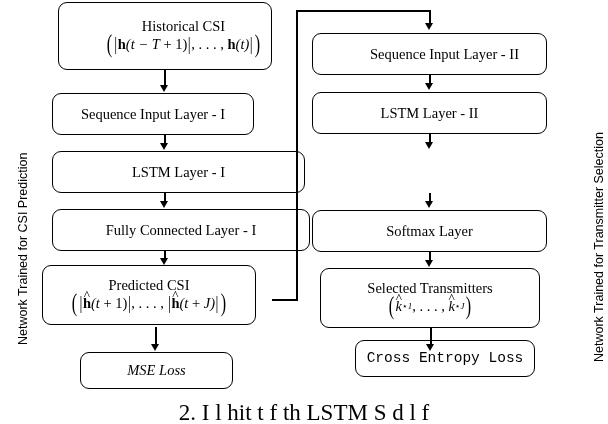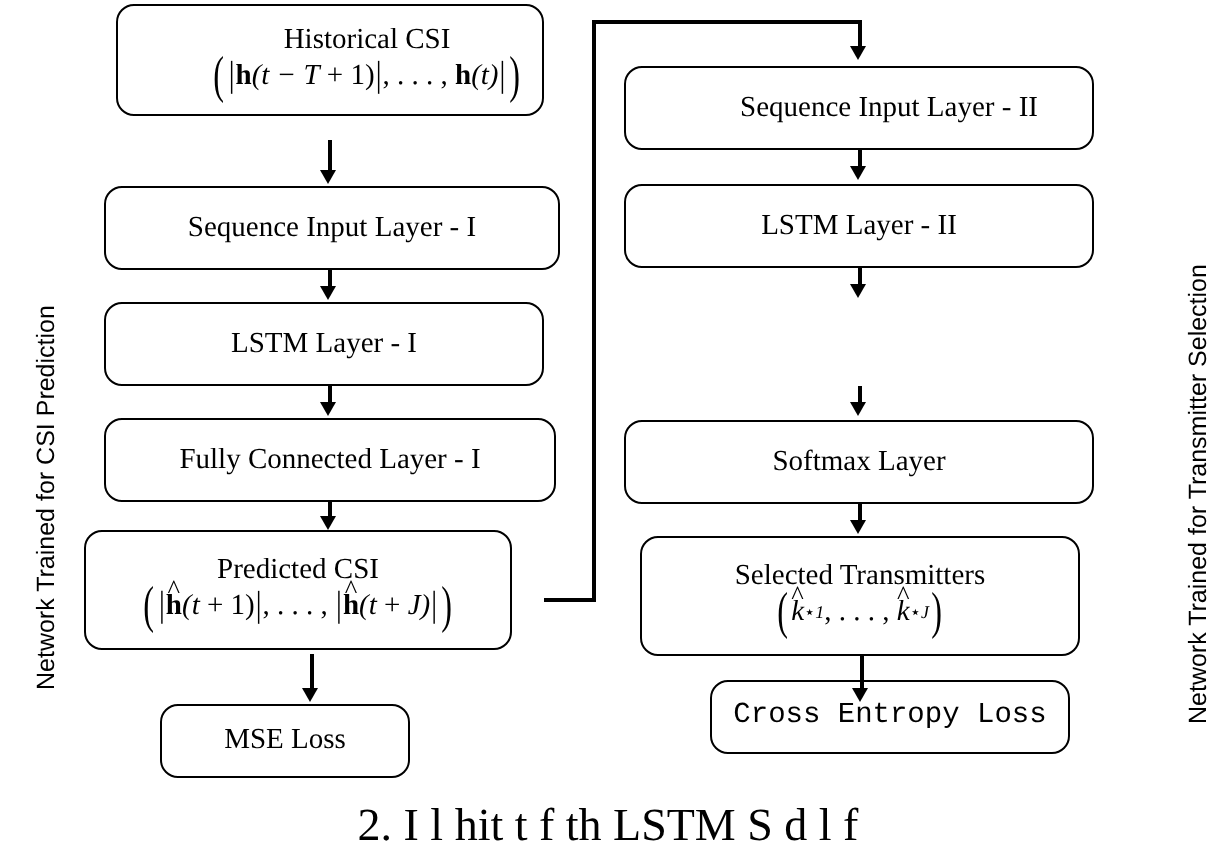--- a/index.html
+++ b/index.html
@@ -119,47 +119,47 @@
 </style>
 </head>
 <body>
 
 <div id="figure">
 
   <div class="vlabel vlabel-left" style="left:16px; top:345px;">Network Trained for CSI Prediction</div>
 
   <div class="vlabel vlabel-right" style="left:592px; top:362px;">Network Trained for Transmitter Selection</div>
 
-  <div class="node" style="left:58px; top:2px; width:214px; height:56px;padding-left:37px;">
+  <div class="node" style="left:58px; top:2px; width:214px; height:68px;padding-left:37px;">
     <div class="t1">Historical CSI</div>
     <div class="mathrow">
       <span class="paren">(</span><span class="bar">|</span><span class="bvec">h</span><span class="it">(t</span>&nbsp;<span class="it">−</span>&nbsp;<span class="it">T</span>&nbsp;<span>+</span>&nbsp;<span>1)</span><span class="bar">|</span><span>,&nbsp;.&nbsp;.&nbsp;.&nbsp;,&nbsp;</span><span class="bvec">h</span><span class="it">(t)</span><span class="bar">|</span><span class="paren">)</span>
     </div>
   </div>
 
-  <div class="node" style="left:52px; top:93px; width:228px; height:42px;">
+  <div class="node" style="left:52px; top:93px; width:202px; height:42px;">
     <div class="t1">Sequence Input Layer - I</div>
   </div>
 
-  <div class="node" style="left:52px; top:151px; width:220px; height:42px;">
+  <div class="node" style="left:52px; top:151px; width:253px; height:42px;">
     <div class="t1">LSTM Layer - I</div>
   </div>
 
-  <div class="node" style="left:52px; top:209px; width:226px; height:42px;">
+  <div class="node" style="left:52px; top:209px; width:258px; height:42px;">
     <div class="t1">Fully Connected Layer - I</div>
   </div>
 
   <div class="node" style="left:42px; top:265px; width:214px; height:60px;">
     <div class="t1">Predicted CSI</div>
     <div class="mathrow">
       <span class="paren">(</span><span class="bar">|</span><span class="hatwrap"><span class="hat">^</span><span class="bvec">h</span></span><span class="it">(t</span>&nbsp;<span>+</span>&nbsp;<span>1)</span><span class="bar">|</span><span>,&nbsp;.&nbsp;.&nbsp;.&nbsp;,&nbsp;</span><span class="bar">|</span><span class="hatwrap"><span class="hat">^</span><span class="bvec">h</span></span><span class="it">(t</span>&nbsp;<span>+</span>&nbsp;<span class="it">J)</span><span class="bar">|</span><span class="paren">)</span>
     </div>
   </div>
 
-  <div class="node" style="left:80px; top:352px; width:125px; height:37px;">
+  <div class="node" style="left:80px; top:352px; width:153px; height:37px;font-style:italic;">
     <div class="t1">MSE Loss</div>
   </div>
 
   <div class="node" style="left:312px; top:33px; width:235px; height:42px;padding-left:30px;">
     <div class="t1">Sequence Input Layer - II</div>
   </div>
 
   <div class="node" style="left:312px; top:92px; width:235px; height:42px;align-items:center;">
     <div class="t1">LSTM Layer - II</div>
   </div>

